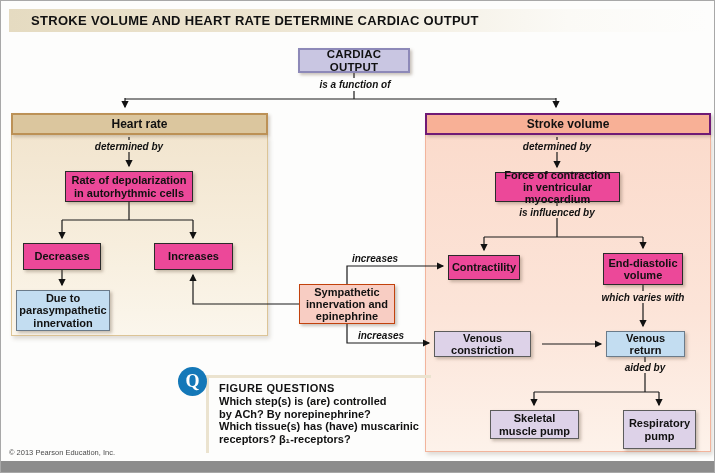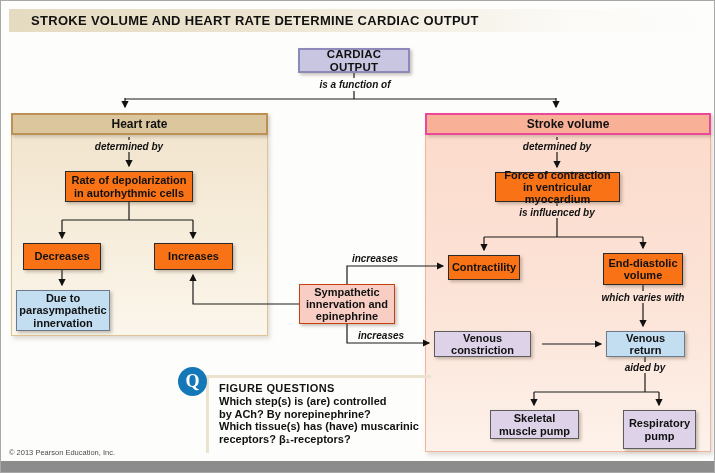--- a/index.html
+++ b/index.html
@@ -24,28 +24,28 @@
   }
   #hr-body { left:10px; top:134px; width:257px; height:201px;
     background:linear-gradient(180deg,#f2e5cf 0%, #f7eedd 55%, #fbf6ec 100%);
     border:1px solid #dcc496; border-top:none; }
   #hr-header { left:10px; top:112px; width:257px; height:22px;
     background:#dbc69e; border:2px solid #bc9156; }
   #sv-body { left:424px; top:134px; width:286px; height:317px;
     background:linear-gradient(180deg,#fbdbcc 0%, #fce4d8 55%, #fdf2ea 100%);
     border:1px solid #f2b49c; border-top:none; }
   #sv-header { left:424px; top:112px; width:286px; height:22px;
-    background:#f8b096; border:2px solid #ec4899; }
+    background:#f8b096; border:2px solid #701a75; }
   
   svg.wires { position:absolute; left:0; top:0; z-index:2; }
   
   .node {
     position:absolute; z-index:3; display:flex; align-items:center; justify-content:center;
     text-align:center; font-weight:bold; font-size:11px; line-height:1.12; color:#111;
-    background:#f97316; border:1px solid #2b2b2b; box-shadow:2px 2px 3px rgba(100,80,60,.35);
+    background:#ec4899; border:1px solid #2b2b2b; box-shadow:2px 2px 3px rgba(100,80,60,.35);
     padding:1px 3px;
   }
   .node.purple { background:#c9c6e2; border:2px solid #8d89b8; font-size:11.5px; letter-spacing:.2px; }
   .node.blue   { background:#c3ddf1; border:1px solid #6b7b8a; }
   .node.pink   { background:#f8cdc3; border:1px solid #c2410c; }
   .node.lav    { background:#ddd2e8; border:1px solid #5c5c5c; }
   
   .rel {
     position:absolute; z-index:3; transform:translateX(-50%);
     font-style:italic; font-weight:bold; font-size:10px; color:#111; white-space:nowrap;

